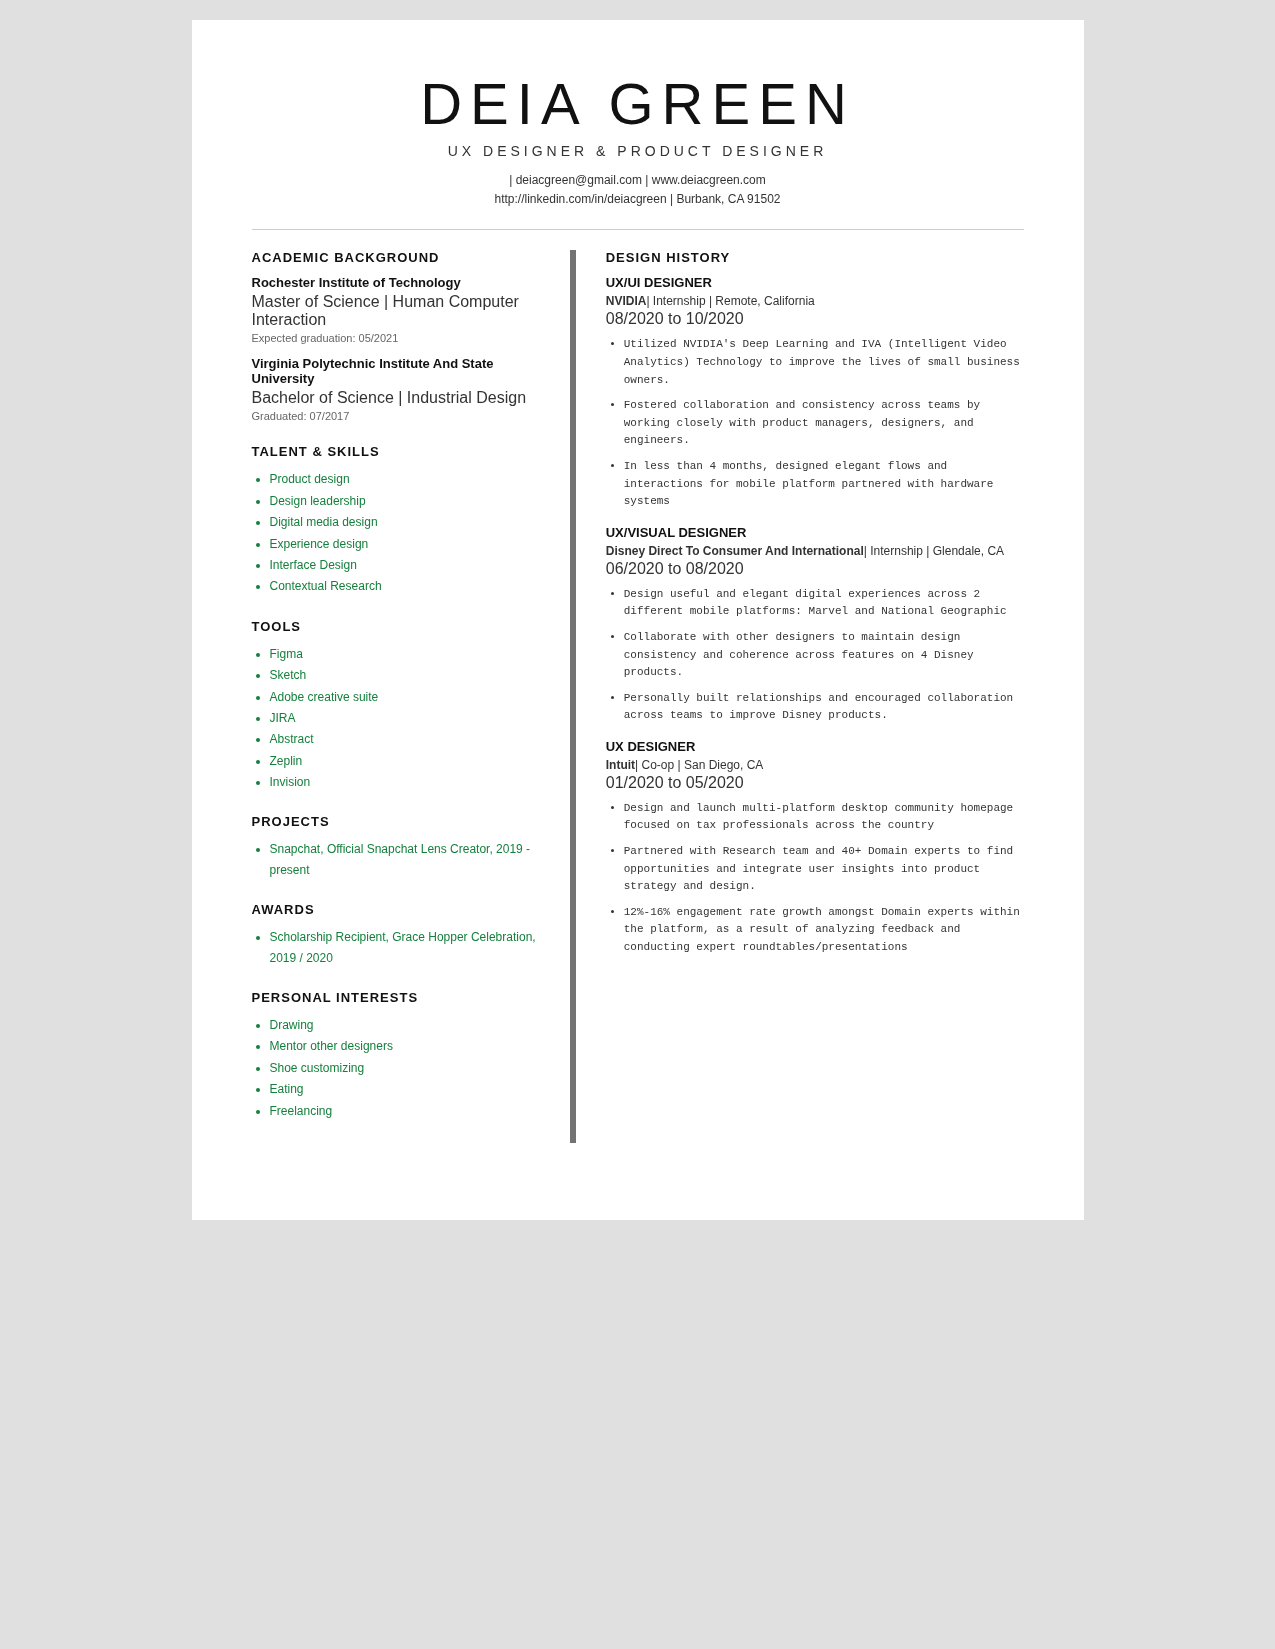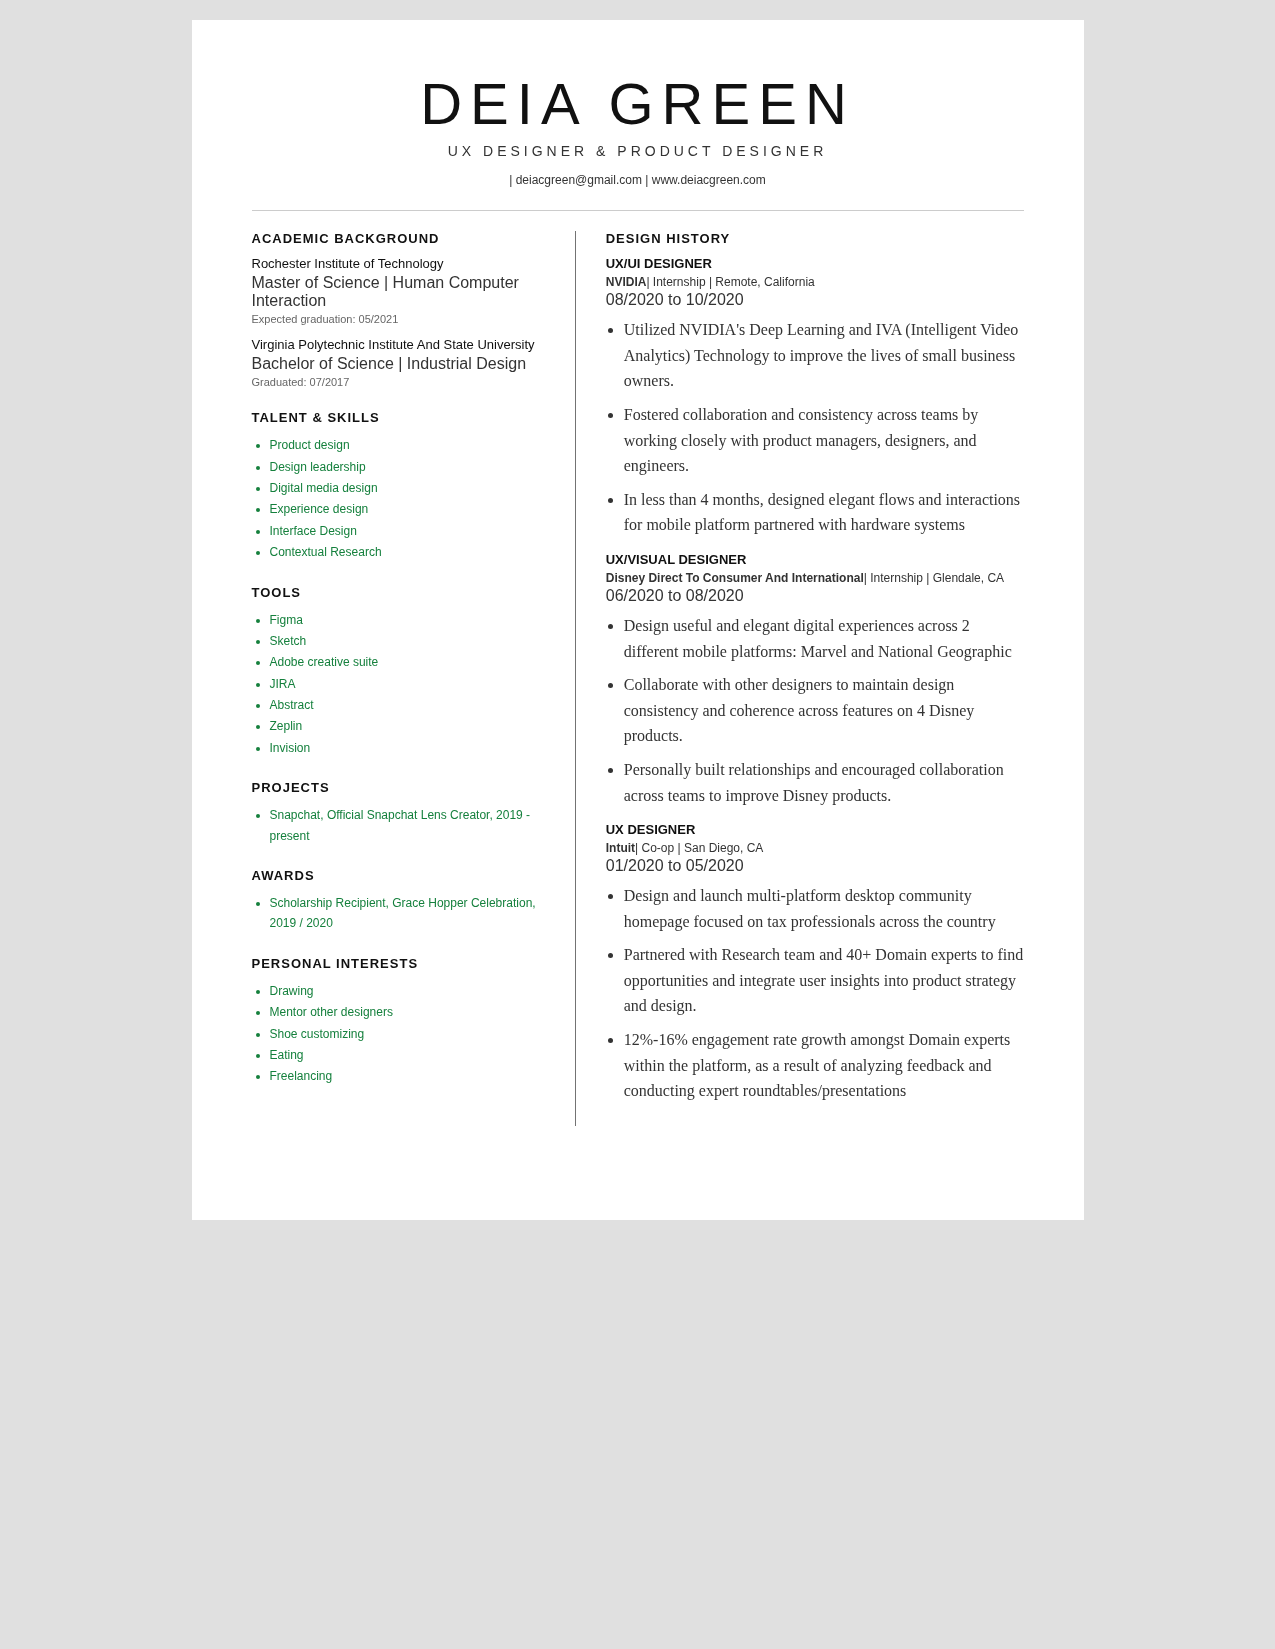--- a/index.html
+++ b/index.html
@@ -52,42 +52,42 @@
       border-top: 1px solid #ccc;
       margin: 20px 0;
     }
     .two-col {
       display: flex;
       gap: 0;
     }
     .left-col {
       width: 42%;
       padding-right: 30px;
-      border-right: 1px solid #737373;
+      border-right: 6px solid #737373;
     }
     .right-col {
       width: 58%;
       padding-left: 30px;
     }
     .section {
       margin-bottom: 22px;
     }
     .section-title {
       font-family: Arial, Helvetica, sans-serif;
       font-size: 13px;
       font-weight: 700;
       letter-spacing: 1px;
       color: #111;
       margin-bottom: 10px;
       text-transform: uppercase;
     }
     .school-name {
       font-family: Arial, Helvetica, sans-serif;
       font-size: 13px;
-      font-weight: 400;
+      font-weight: 700;
       color: #111;
       margin-bottom: 3px;
     }
     .school-degree {
       font-family: Arial, Helvetica, sans-serif;
       font-size: 16px;
       color: #333;
       margin-bottom: 3px;
     }
     .school-grad {
@@ -126,40 +126,41 @@
     }
     .job-dates {
       font-family: Arial, Helvetica, sans-serif;
       font-size: 16px;
       color: #333;
       margin-bottom: 8px;
     }
     ul.job-bullets {
       list-style: disc;
       padding-left: 18px;
-      font-family: Liberation Serif, serif;
-      font-size: 16px;
+      font-family: Liberation Mono, monospace;
+      font-size: 11px;
       color: #333;
       line-height: 1.6;
       margin-bottom: 14px;
     }
     ul.job-bullets li {
       margin-bottom: 8px;
     }
   </style>
 </head>
 <body>
 
 <div class="resume-page">
 
   <div class="header">
     <div class="header-name">DEIA  GREEN</div>
     <div class="header-title">UX DESIGNER &amp; PRODUCT DESIGNER</div>
     <div class="header-contact">
       <div>|  deiacgreen@gmail.com  |  www.deiacgreen.com</div>
+      <div>http://linkedin.com/in/deiacgreen  | Burbank, CA 91502</div>
     </div>
   </div>
 
   <hr class="divider-line">
 
   <div class="two-col">
 
     <div class="left-col">
 
       <div class="section">

